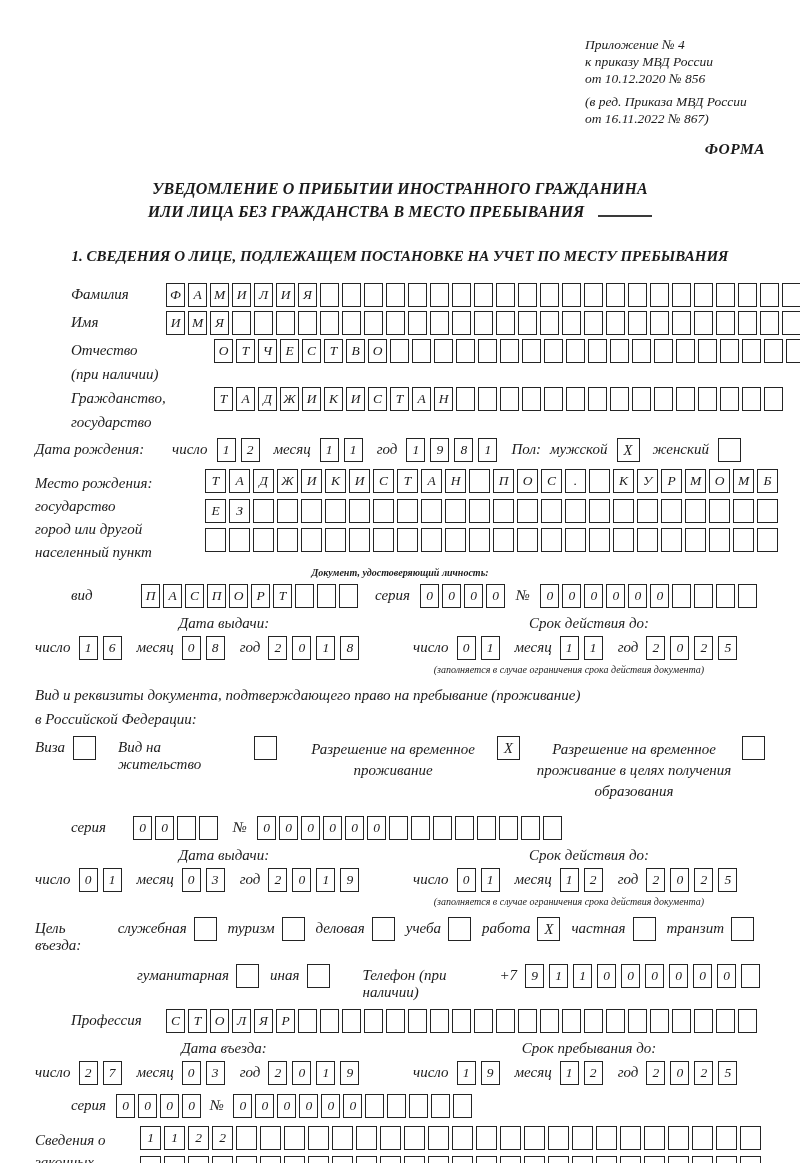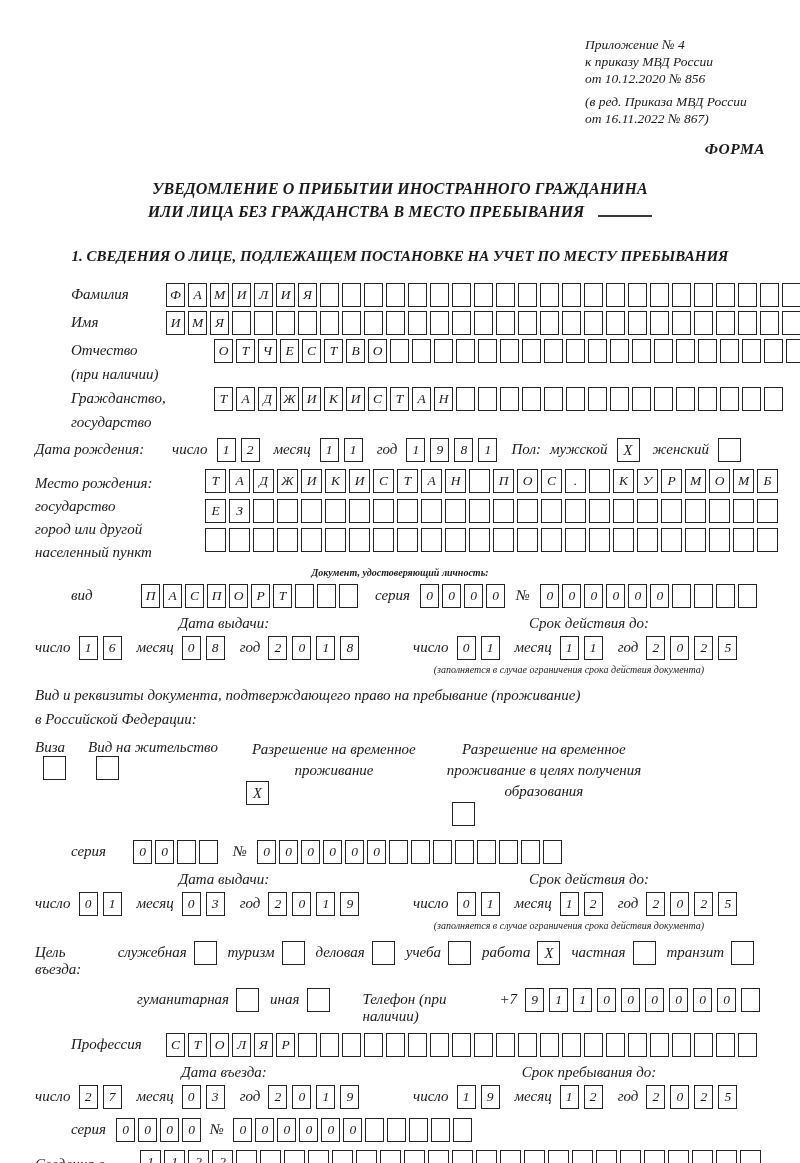--- a/index.html
+++ b/index.html
@@ -73,21 +73,21 @@
   .dcap { text-align:center; margin-bottom:4px; }
   .dfields { display:flex; align-items:flex-start; }
   .dfields .il { margin-right:8px; }
   .dfields .cells { margin-right:10px; }
   .dnote { font-size:10px; text-align:center; margin-top:4px; white-space:nowrap; margin-left:-40px; }
 
   
   .res-line { margin-top:9px; line-height:22px; }
 
   .opt-row { display:flex; align-items:flex-start; margin-top:6px; }
-  .opt { display:flex; align-items:flex-start;flex-direction:column; }
+  .opt { display:flex; align-items:flex-start; }
   .opt .olabel { padding-top:3px; }
   .opt .olabel.ctr { text-align:center; line-height:21px; }
   .opt .chk { margin-left:8px; }
 
   
   .purp-row { display:flex; align-items:flex-start; margin-top:10px; }
   .purp-row .il { margin-right:7px; }
   .purp-row .chk { margin-right:11px; }
 
   

